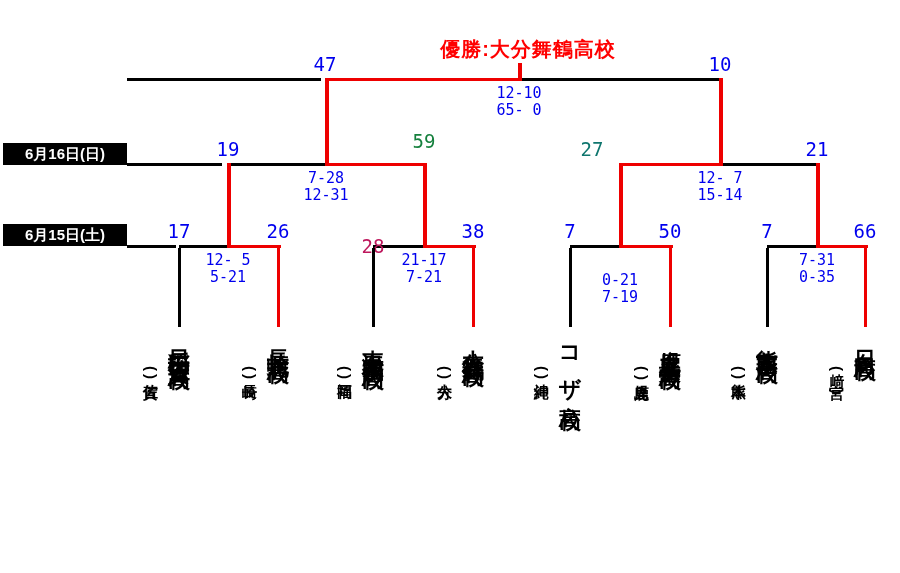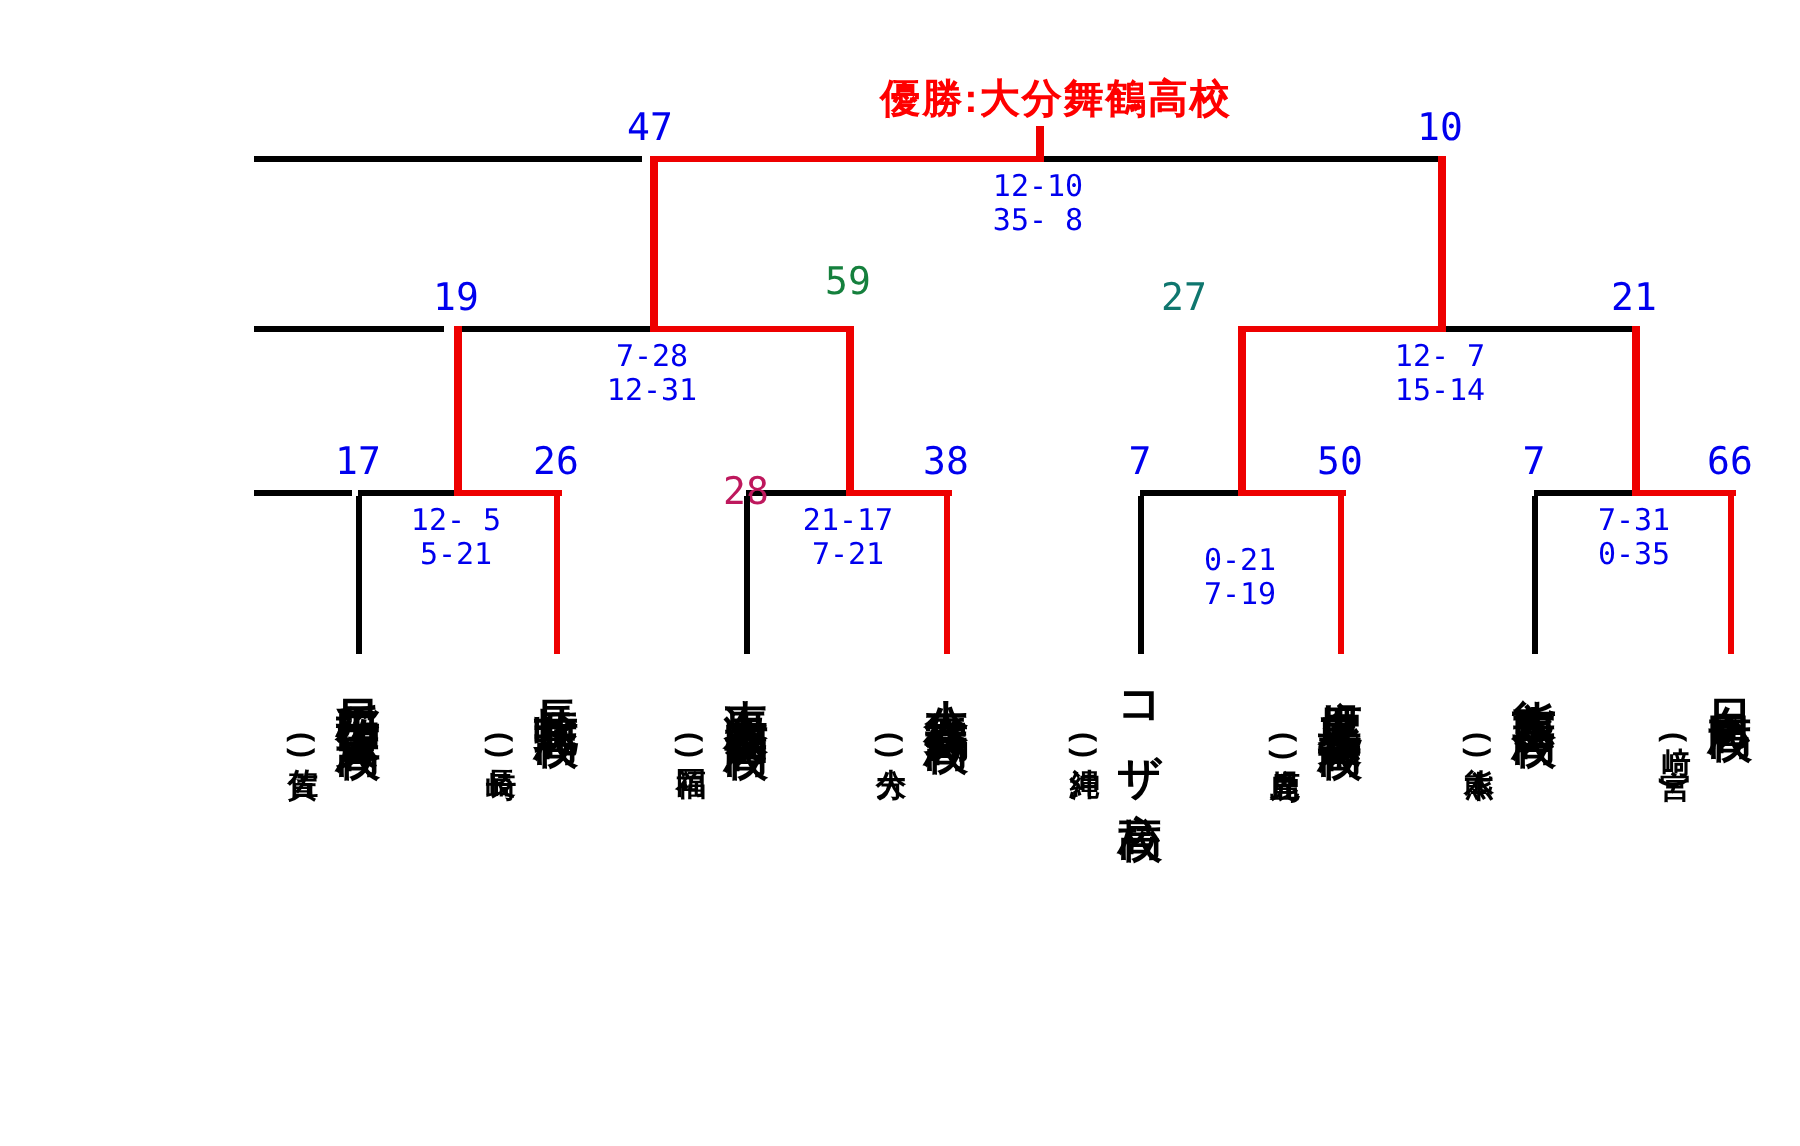--- a/index.html
+++ b/index.html
@@ -36,28 +36,30 @@
     writing-mode:vertical-rl;text-orientation:mixed;
     font-size:15px;font-weight:bold;letter-spacing:1px;color:#000;white-space:nowrap;
   }
 </style>
 </head>
 <body>
 
 <div id="bracket">
   <div class="title" style="left: 528px; color: rgb(255, 0, 0);">優勝:大分舞鶴高校</div>
     <div class="seg" style="left: 127px; top: 78px; width: 194px; height: 3px; background: rgb(0, 0, 0);"></div>
+    <div class="round-label" style="top: 143px; background: rgb(0, 0, 0); color: rgb(255, 255, 255);">6月16日(日)</div>
     <div class="seg" style="left: 127px; top: 163px; width: 95px; height: 3px; background: rgb(0, 0, 0);"></div>
+    <div class="round-label" style="top: 224px; background: rgb(0, 0, 0); color: rgb(255, 255, 255);">6月15日(土)</div>
     <div class="seg" style="left: 127px; top: 245px; width: 49px; height: 3px; background: rgb(0, 0, 0);"></div>
     <div class="seg" style="left: 325px; top: 78px; width: 196px; height: 3px; background: rgb(238, 0, 0);"></div>
     <div class="seg" style="left: 519px; top: 78px; width: 204px; height: 3px; background: rgb(0, 0, 0);"></div>
     <div class="seg" style="left: 518px; top: 63px; width: 4px; height: 18px; background: rgb(238, 0, 0);"></div>
     <div class="num" style="left: 325px; top: 55px; color: rgb(0, 0, 238);">47</div>
     <div class="num" style="left: 720px; top: 55px; color: rgb(0, 0, 238);">10</div>
-    <div class="score-block" style="left: 519px; top: 85px; color: rgb(0, 0, 238);"><div>12-10</div><div>35- 8</div></div>
+    <div class="score-block" style="left: 519px; top: 85px; color: rgb(0, 0, 238);"><div>12-10</div><div>65- 0</div></div>
     <div class="seg" style="left: 228px; top: 163px; width: 100px; height: 3px; background: rgb(0, 0, 0);"></div>
     <div class="seg" style="left: 326px; top: 163px; width: 101px; height: 3px; background: rgb(238, 0, 0);"></div>
     <div class="seg" style="left: 325px; top: 78px; width: 4px; height: 88px; background: rgb(238, 0, 0);"></div>
     <div class="num" style="left: 228px; top: 140px; color: rgb(0, 0, 238);">19</div>
     <div class="num" style="left: 424px; top: 132px; color: #15803d;">59</div>
     <div class="score-block" style="left: 326px; top: 170px; color: rgb(0, 0, 238);"><div>7-28</div><div>12-31</div></div>
     <div class="seg" style="left: 620px; top: 163px; width: 102px; height: 3px; background: rgb(238, 0, 0);"></div>
     <div class="seg" style="left: 720px; top: 163px; width: 100px; height: 3px; background: rgb(0, 0, 0);"></div>
     <div class="seg" style="left: 719px; top: 78px; width: 4px; height: 88px; background: rgb(238, 0, 0);"></div>
     <div class="num" style="left: 592px; top: 140px; color: #0f766e;">27</div>

